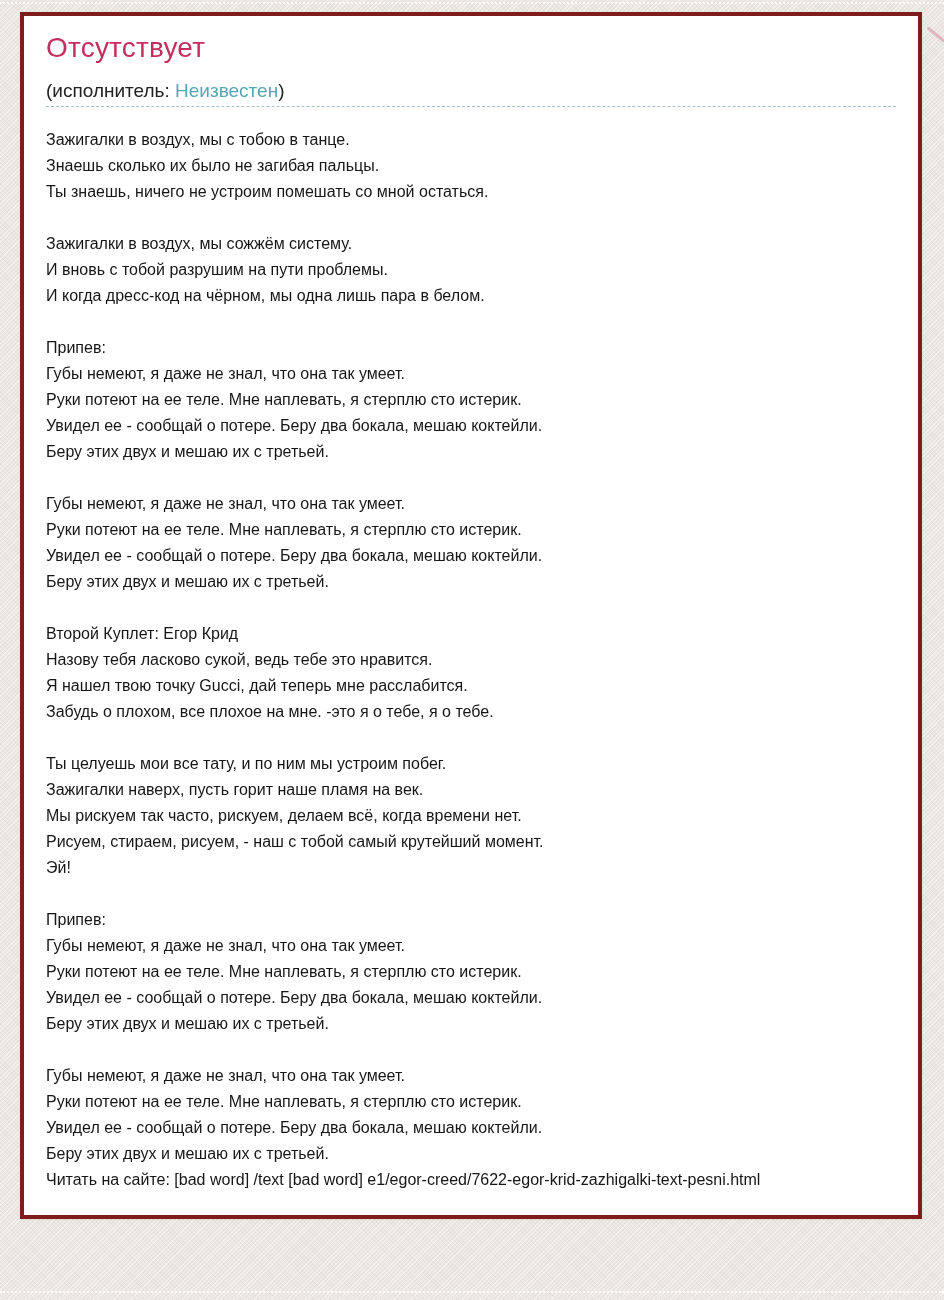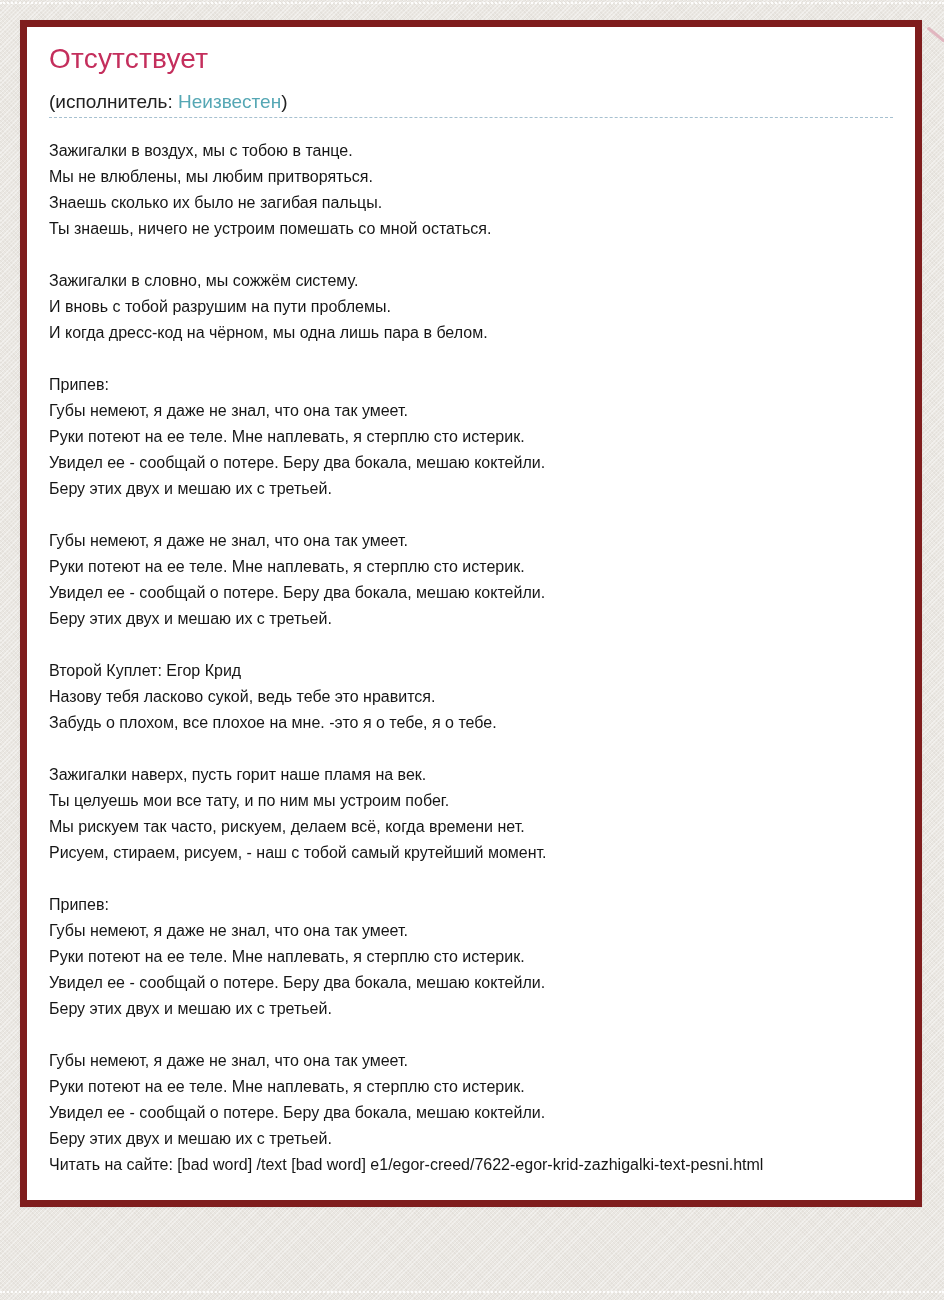--- a/index.html
+++ b/index.html
@@ -25,23 +25,23 @@
     position:absolute;left:0;width:944px;height:0;
     border-top:2px dotted rgba(255,255,255,0.9);
   }
   .edge-dots.top{top:2px;}
   .edge-dots.bottom{top:1291px;}
   .ribbon{
     position:absolute;left:925px;top:33px;width:22px;height:3px;
     background:var(--ribbon_color);transform:rotate(39deg);border-radius:2px;opacity:.85;
   }
   .card{
-    position:absolute;left:20px;top:20px;width:902px;
+    position:absolute;left:20px;top:12px;width:902px;
     background:var(--card_color);
-    border:7px solid #7f1d1d;
+    border:4px solid #7f1d1d;
     box-shadow:0 1px 3px rgba(0,0,0,0.06);
     padding:16px 22px 22px 22px;
   }
   .header{
     border-bottom:1px dashed var(--divider_color);
     padding-bottom:4px;
   }
   .title{
     margin:0;font-weight:400;font-size:28px;line-height:32px;
     color:var(--title_color);letter-spacing:.2px;
@@ -67,47 +67,48 @@
 <div class="card">
   <div class="header">
     <h1 class="title">Отсутствует</h1>
     <div class="subtitle">
       <span>(исполнитель:</span>
       <a class="artist">Неизвестен</a><span>)</span>
     </div>
   </div>
   <div class="lyrics">
       <div class="lyric-line">Зажигалки в воздух, мы с тобою в танце.</div>
-      <div class="lyric-line">Мы не влюблены, мы любим притворяться.</div>
       <div class="lyric-line">Знаешь сколько их было не загибая пальцы.</div>
       <div class="lyric-line">Ты знаешь, ничего не устроим помешать со мной остаться.</div>
       <div class="lyric-line"></div>
-      <div class="lyric-line">Зажигалки в словно, мы сожжём систему.</div>
+      <div class="lyric-line">Зажигалки в воздух, мы сожжём систему.</div>
       <div class="lyric-line">И вновь с тобой разрушим на пути проблемы.</div>
       <div class="lyric-line">И когда дресс-код на чёрном, мы одна лишь пара в белом.</div>
       <div class="lyric-line"></div>
       <div class="lyric-line">Припев:</div>
       <div class="lyric-line">Губы немеют, я даже не знал, что она так умеет.</div>
       <div class="lyric-line">Руки потеют на ее теле. Мне наплевать, я стерплю сто истерик.</div>
       <div class="lyric-line">Увидел ее - сообщай о потере. Беру два бокала, мешаю коктейли.</div>
       <div class="lyric-line">Беру этих двух и мешаю их с третьей.</div>
       <div class="lyric-line"></div>
       <div class="lyric-line">Губы немеют, я даже не знал, что она так умеет.</div>
       <div class="lyric-line">Руки потеют на ее теле. Мне наплевать, я стерплю сто истерик.</div>
       <div class="lyric-line">Увидел ее - сообщай о потере. Беру два бокала, мешаю коктейли.</div>
       <div class="lyric-line">Беру этих двух и мешаю их с третьей.</div>
       <div class="lyric-line"></div>
       <div class="lyric-line">Второй Куплет: Егор Крид</div>
       <div class="lyric-line">Назову тебя ласково сукой, ведь тебе это нравится.</div>
+      <div class="lyric-line">Я нашел твою точку Gucci, дай теперь мне расслабится.</div>
       <div class="lyric-line">Забудь о плохом, все плохое на мне. -это я о тебе, я о тебе.</div>
       <div class="lyric-line"></div>
+      <div class="lyric-line">Ты целуешь мои все тату, и по ним мы устроим побег.</div>
       <div class="lyric-line">Зажигалки наверх, пусть горит наше пламя на век.</div>
-      <div class="lyric-line">Ты целуешь мои все тату, и по ним мы устроим побег.</div>
       <div class="lyric-line">Мы рискуем так часто, рискуем, делаем всё, когда времени нет.</div>
       <div class="lyric-line">Рисуем, стираем, рисуем, - наш с тобой самый крутейший момент.</div>
+      <div class="lyric-line">Эй!</div>
       <div class="lyric-line"></div>
       <div class="lyric-line">Припев:</div>
       <div class="lyric-line">Губы немеют, я даже не знал, что она так умеет.</div>
       <div class="lyric-line">Руки потеют на ее теле. Мне наплевать, я стерплю сто истерик.</div>
       <div class="lyric-line">Увидел ее - сообщай о потере. Беру два бокала, мешаю коктейли.</div>
       <div class="lyric-line">Беру этих двух и мешаю их с третьей.</div>
       <div class="lyric-line"></div>
       <div class="lyric-line">Губы немеют, я даже не знал, что она так умеет.</div>
       <div class="lyric-line">Руки потеют на ее теле. Мне наплевать, я стерплю сто истерик.</div>
       <div class="lyric-line">Увидел ее - сообщай о потере. Беру два бокала, мешаю коктейли.</div>

